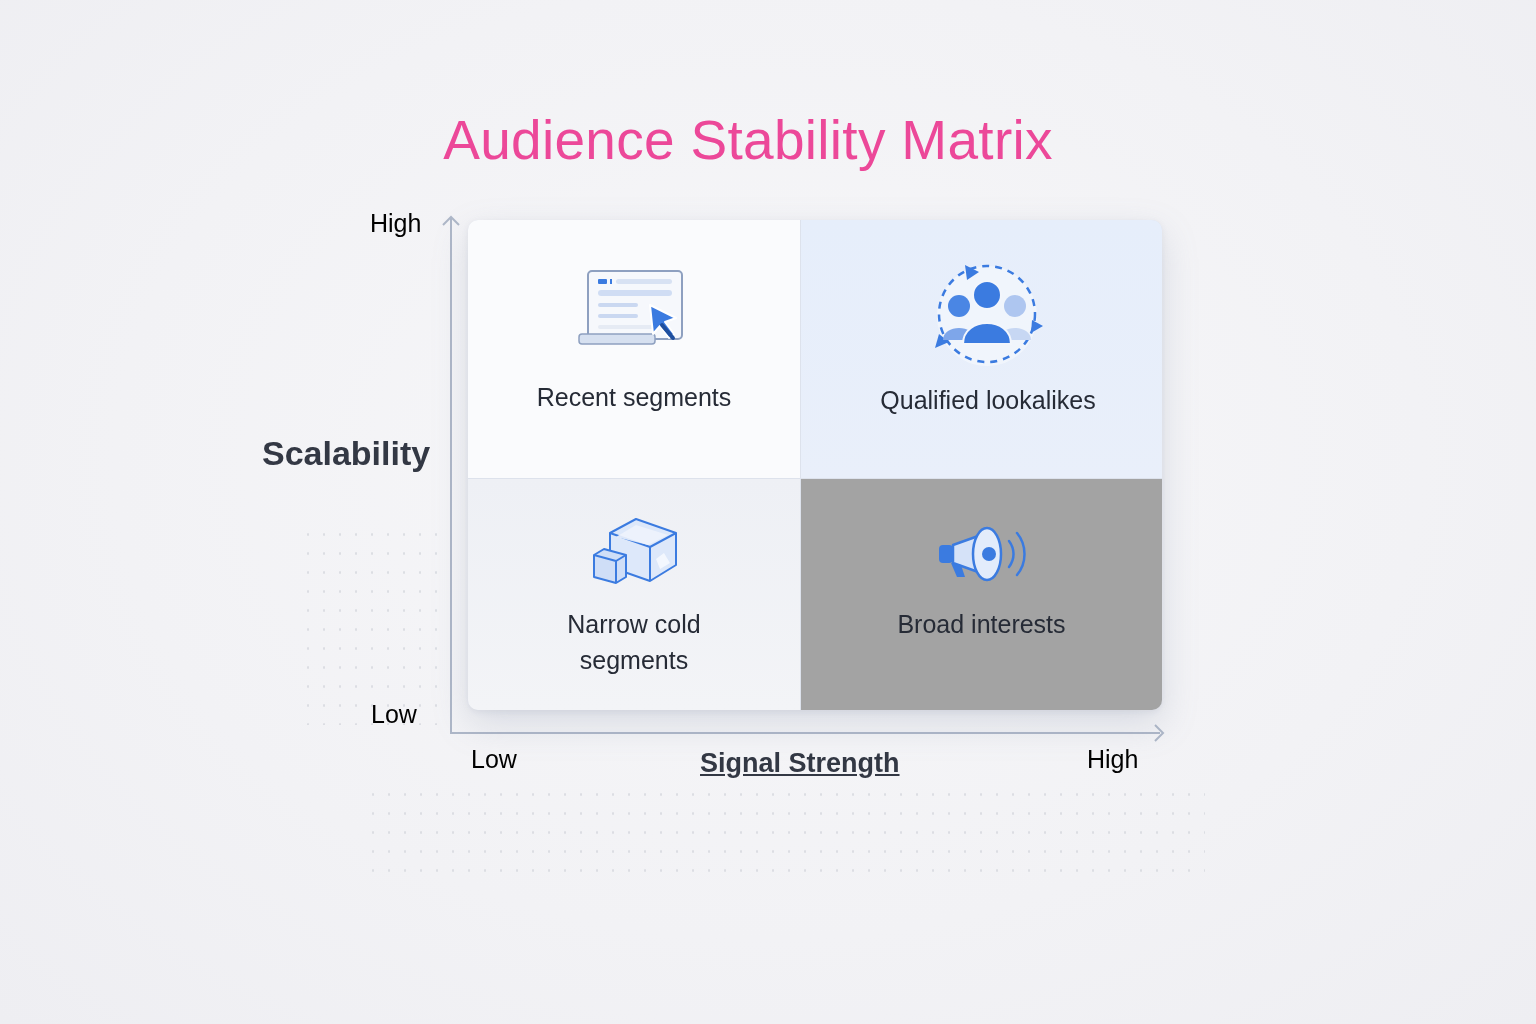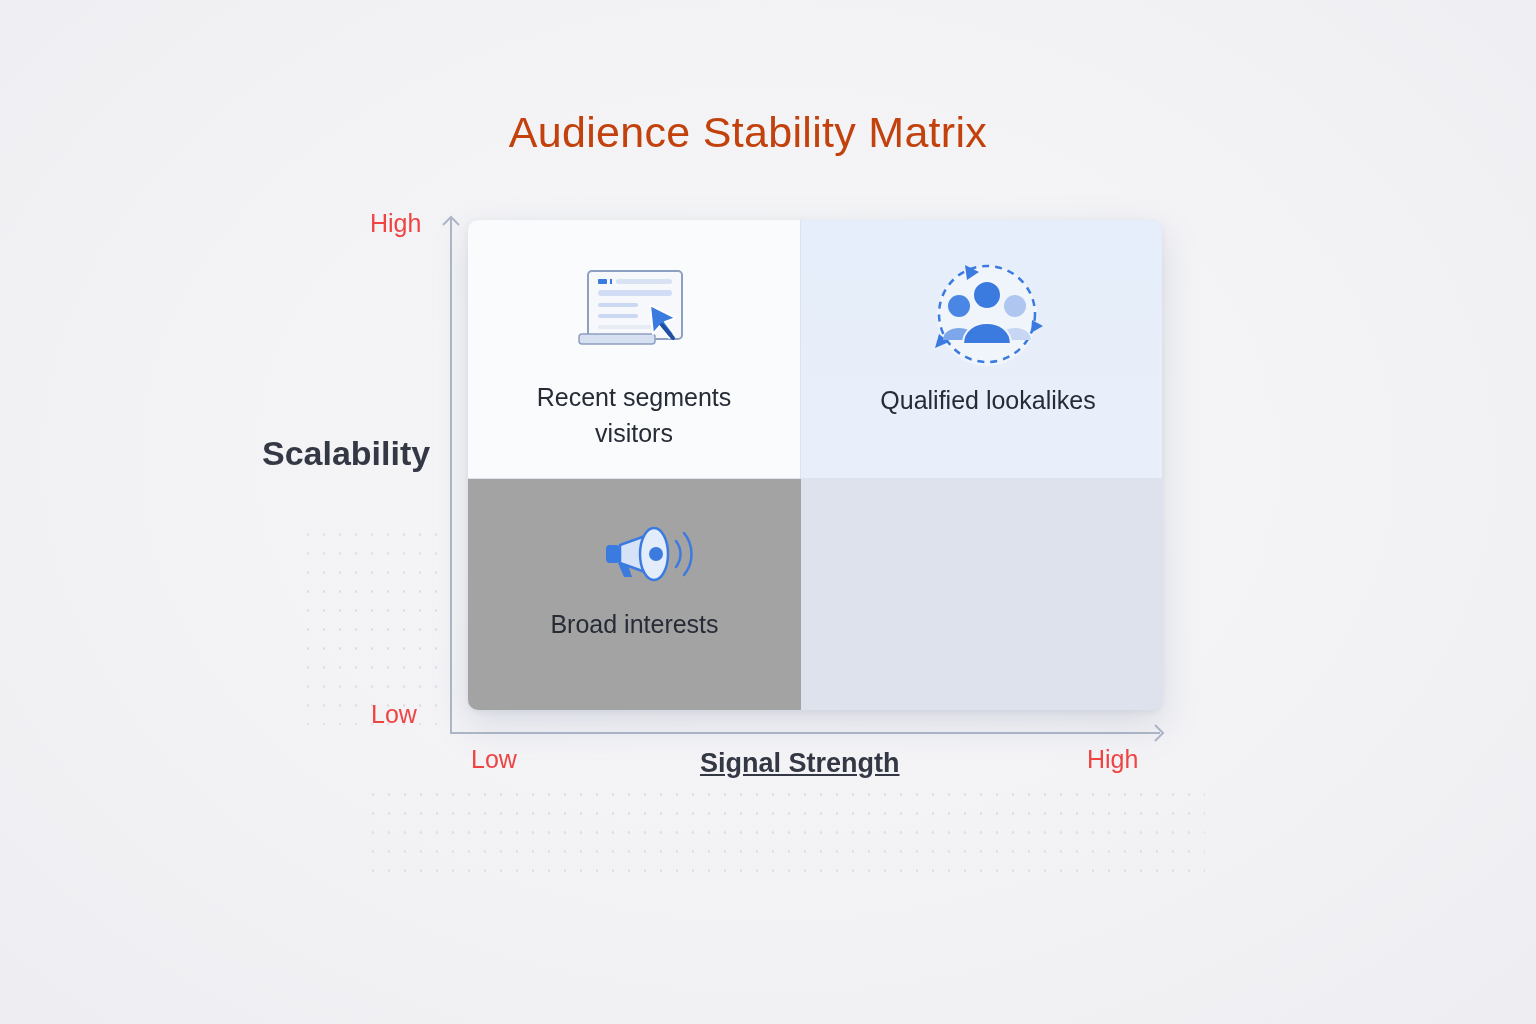--- a/index.html
+++ b/index.html
@@ -10,27 +10,27 @@
     color:#262b36;
   }
   .dots {
     position:absolute;
     background-image: radial-gradient(circle, #d6d8de 1px, transparent 1.4px);
     background-size: 16px 19px;
     opacity:0.8;
   }
   .title {
     position:absolute; left:0; width:1496px; top:108px; text-align:center;
-    font-size:43px; font-weight:400; color:#c2410c; letter-spacing:0.3px;
+    font-size:55px; font-weight:400; color:#ec4899; letter-spacing:0.3px;
   }
   .axis-label-y {
     position:absolute; left:262px; top:434px; font-size:34px; font-weight:700; color:#333844;
   }
   .tick {
-    position:absolute; font-size:25px; color:#ef4444;
+    position:absolute; font-size:25px; color:#000000;
   }
   .axis-label-x {
     position:absolute; left:700px; top:748px; font-size:27px; font-weight:700; color:#333844;text-decoration:underline;
   }
   .y-axis { position:absolute; left:450px; top:218px; width:2px; height:515px; background:#aeb7c8; }
   .x-axis { position:absolute; left:450px; top:732px; width:710px; height:2px; background:#aeb7c8; }
   .arrow-up { position:absolute; left:441px; top:214px; width:20px; height:20px; }
   .arrow-right { position:absolute; left:1148px; top:723px; width:20px; height:20px; }
 
   .matrix {
@@ -90,21 +90,20 @@
       <rect x="22" y="22" width="74" height="6" rx="3" fill="#d0ddf4"></rect>
       <rect x="22" y="35" width="40" height="4" rx="2" fill="#cad8f1"></rect>
       <rect x="22" y="46" width="40" height="4" rx="2" fill="#cad8f1"></rect>
       <rect x="22" y="57" width="60" height="4" rx="2" fill="#e6ebf4"></rect>
       <rect x="3" y="66" width="76" height="10" rx="3" fill="#d6e0f0" stroke="#8ea0c0" stroke-width="1.5"></rect>
       <path d="M74 37 L100 50 L89 54 L98 66 L93 70 L84 58 L77 66 Z" fill="#3b7be0" stroke="#ffffff" stroke-width="2" stroke-linejoin="round"></path>
       <path d="M86 57 L97 70" stroke="#1f4f9e" stroke-width="4" stroke-linecap="round"></path>
     </svg>
     <div class="cell-label" style="top:159px;">
       <div>Recent segments</div>
-      <div>visitors</div>
     </div>
   </div>
 
   <div class="cell tr">
     <svg class="icon" style="left:128px; top:40px;" width="115" height="110" viewBox="0 0 115 110">
       <circle cx="58" cy="56" r="50" fill="#f3f6fc" opacity="0.8"></circle>
       <circle cx="58" cy="54" r="48" fill="none" stroke="#3b7be0" stroke-width="2.5" stroke-dasharray="7 6"></circle>
       <path d="M36 5 L50 12 L38 20 Z" fill="#3b7be0"></path>
       <path d="M103 60 L114 66 L102 73 Z" fill="#3b7be0"></path>
       <path d="M6 88 L10 74 L20 82 Z" fill="#3b7be0"></path>
@@ -113,20 +112,35 @@
       <circle cx="30" cy="46" r="11" fill="#4a86e4"></circle>
       <path d="M14 80 C14 64 46 64 46 80 Z" fill="#7ea6ea"></path>
       <circle cx="58" cy="35" r="14" fill="#3b7be0" stroke="#f3f6fc" stroke-width="2"></circle>
       <path d="M34 84 C34 56 82 56 82 84 Z" fill="#3b7be0" stroke="#f3f6fc" stroke-width="2"></path>
     </svg>
     <div class="cell-label" style="top:162px;margin-left:13px;">
       <div>Qualified lookalikes</div>
     </div>
   </div>
 
+  <div class="cell bl">
+    <svg class="icon" style="left:122px; top:36px;" width="90" height="74" viewBox="0 0 90 74">
+      <path d="M20 18 L46 4 L86 18 L86 50 L60 66 L20 52 Z" fill="#dde8fa" stroke="#3b7be0" stroke-width="2" stroke-linejoin="round"></path>
+      <path d="M20 18 L60 32 L86 18" fill="none" stroke="#3b7be0" stroke-width="2" stroke-linejoin="round"></path>
+      <path d="M60 32 L60 66" stroke="#3b7be0" stroke-width="2"></path>
+      <path d="M26 22 L46 10 L78 20 L58 30 Z" fill="#eef3fc" opacity="0.9"></path>
+      <path d="M66 44 L74 38 L80 48 L70 54 Z" fill="#f5f8fe" opacity="0.9"></path>
+      <path d="M4 40 L14 34 L36 40 L36 62 L26 68 L4 62 Z" fill="#cfdef7" stroke="#3b7be0" stroke-width="2" stroke-linejoin="round"></path>
+      <path d="M4 40 L26 46 L36 40 M26 46 L26 68" fill="none" stroke="#3b7be0" stroke-width="2" stroke-linejoin="round"></path>
+    </svg>
+    <div class="cell-label" style="top:127px;">
+      <div>Narrow cold</div>
+      <div>segments</div>
+    </div>
+  </div>
 
   <div class="cell br">
     <svg class="icon" style="left:136px; top:44px;" width="100" height="66" viewBox="0 0 100 66">
       <rect x="2" y="22" width="14" height="18" rx="4" fill="#3b7be0"></rect>
       <path d="M16 22 L44 12 L44 50 L16 40 Z" fill="#d5e2f8" stroke="#3b7be0" stroke-width="2.5" stroke-linejoin="round"></path>
       <ellipse cx="50" cy="31" rx="14" ry="26" fill="#e3ecfb" stroke="#3b7be0" stroke-width="2.5"></ellipse>
       <circle cx="52" cy="31" r="7" fill="#3b7be0"></circle>
       <path d="M14 40 L20 54 L28 54 L24 42 Z" fill="#3b7be0"></path>
       <path d="M72 18 C78 26 78 36 72 44" fill="none" stroke="#3b7be0" stroke-width="2.5" stroke-linecap="round"></path>
       <path d="M80 10 C90 22 90 40 80 52" fill="none" stroke="#3b7be0" stroke-width="2.5" stroke-linecap="round"></path>

